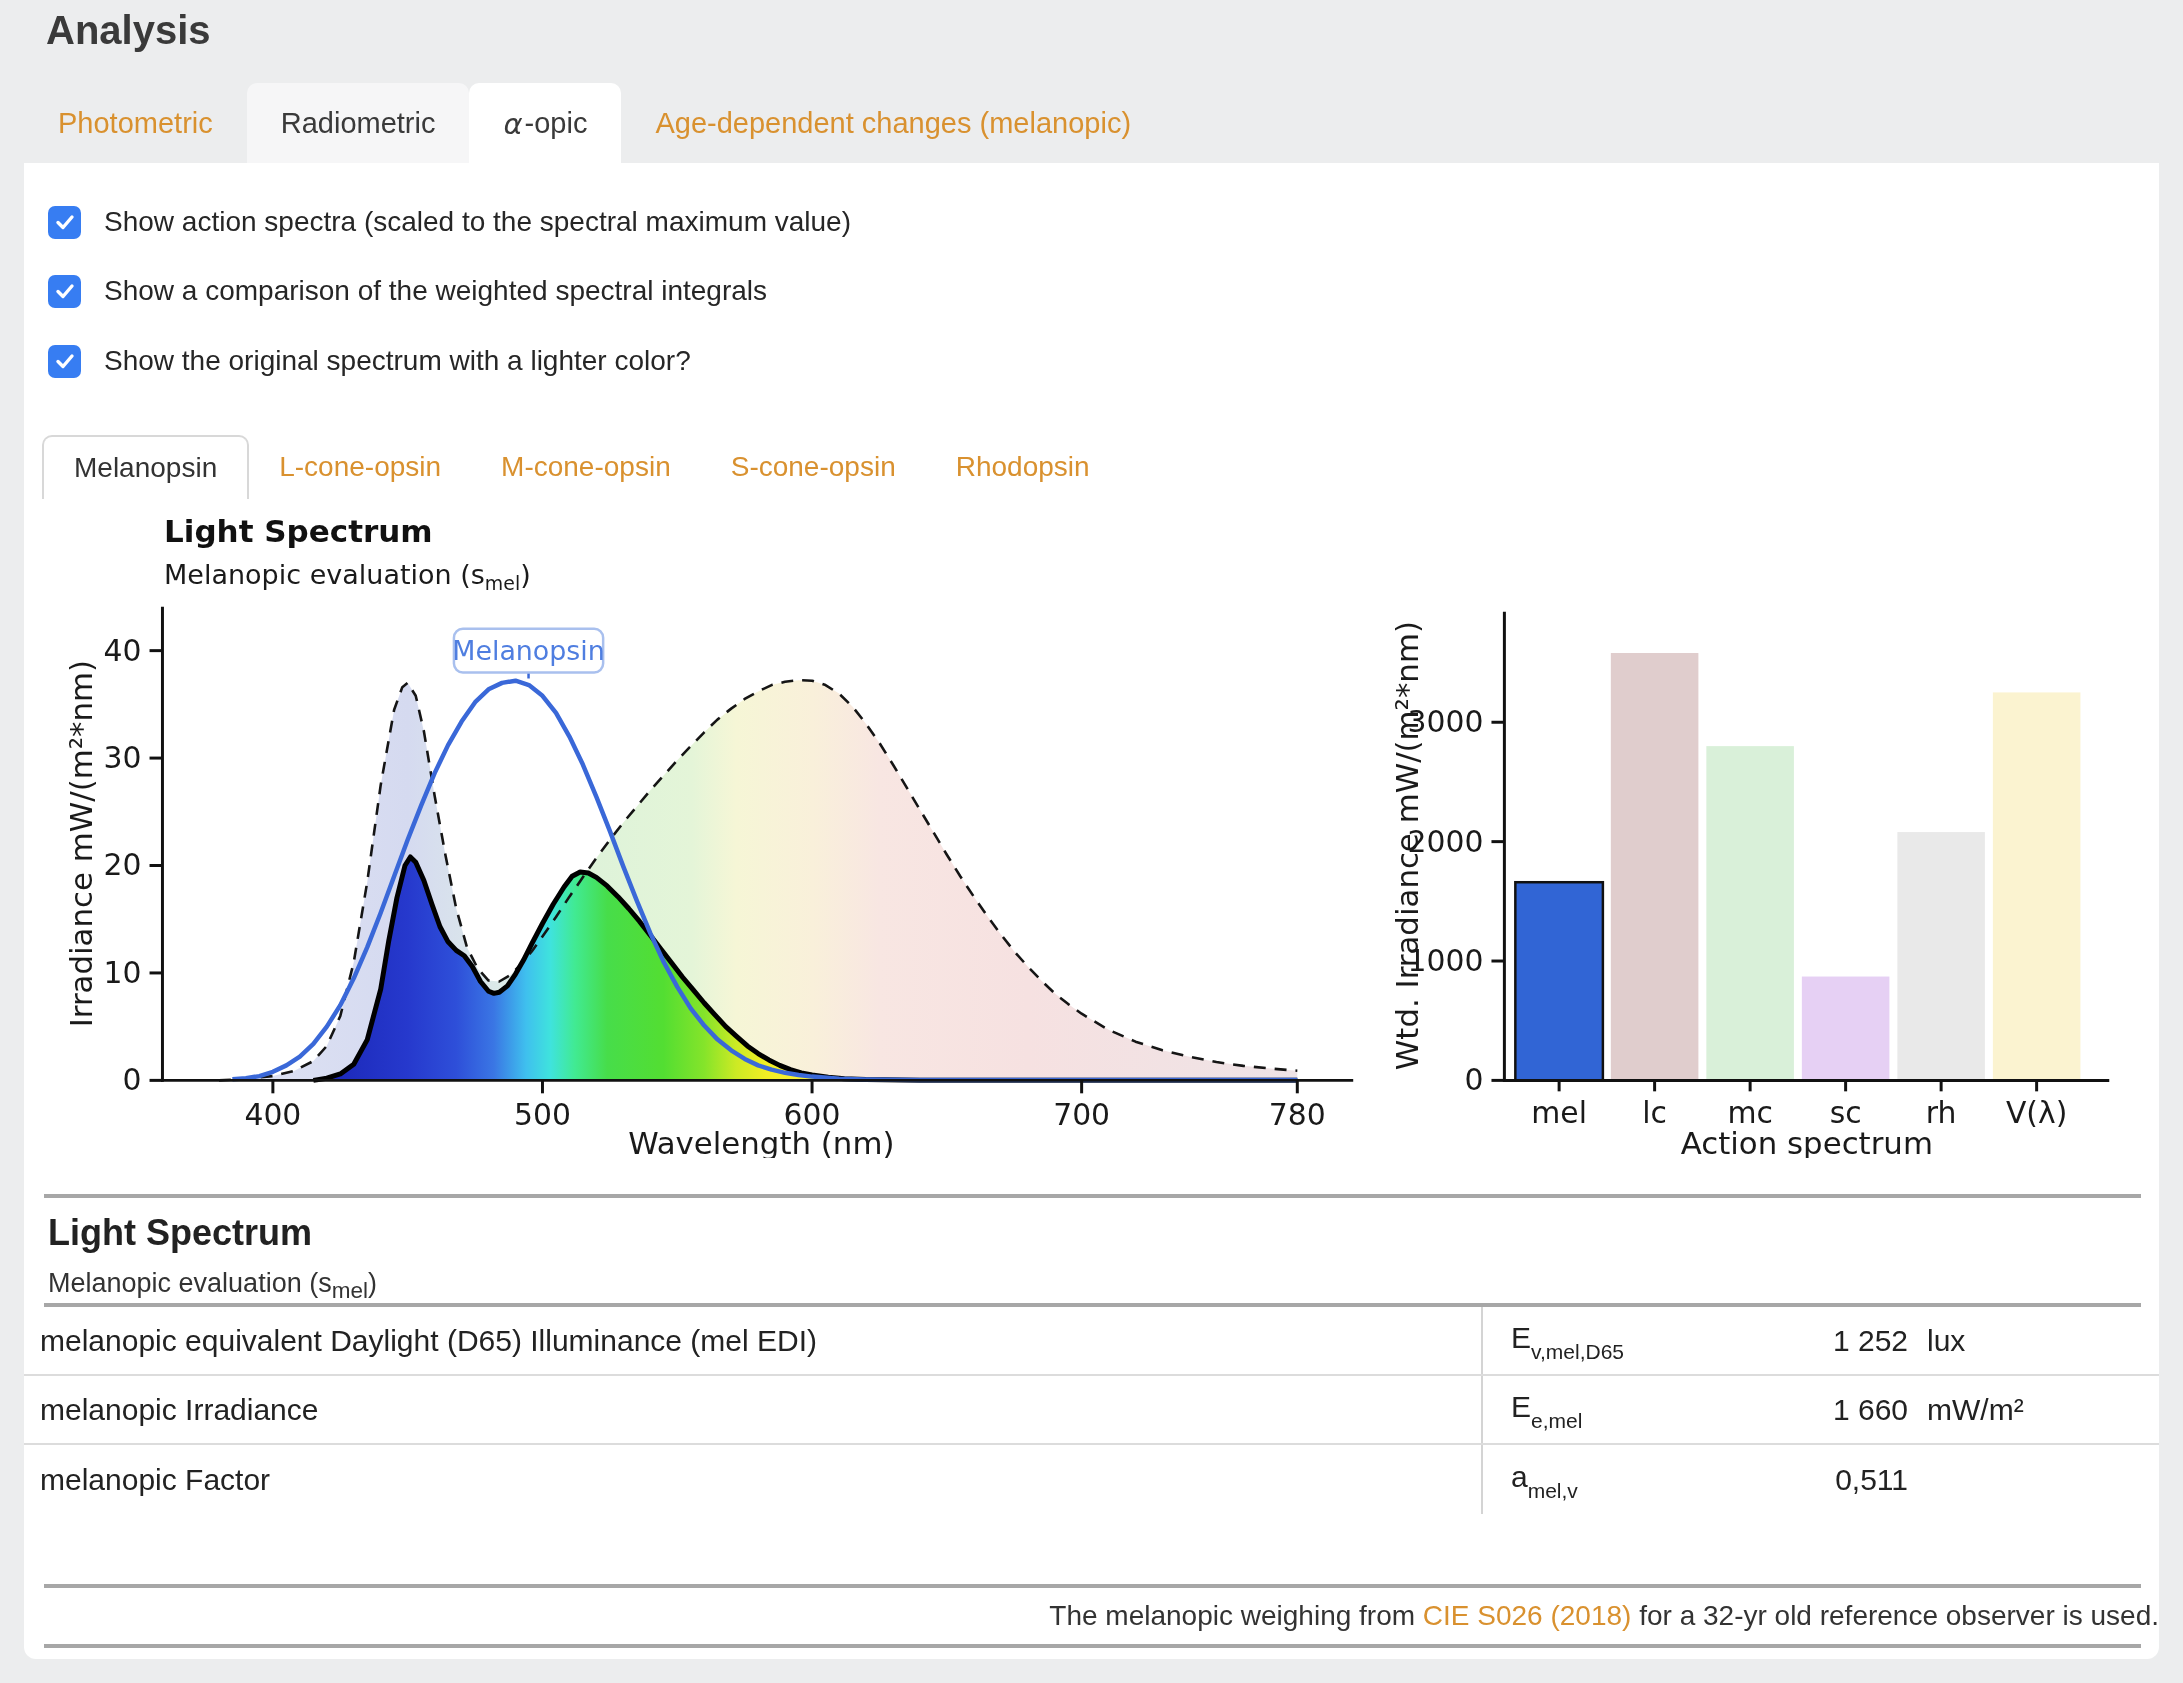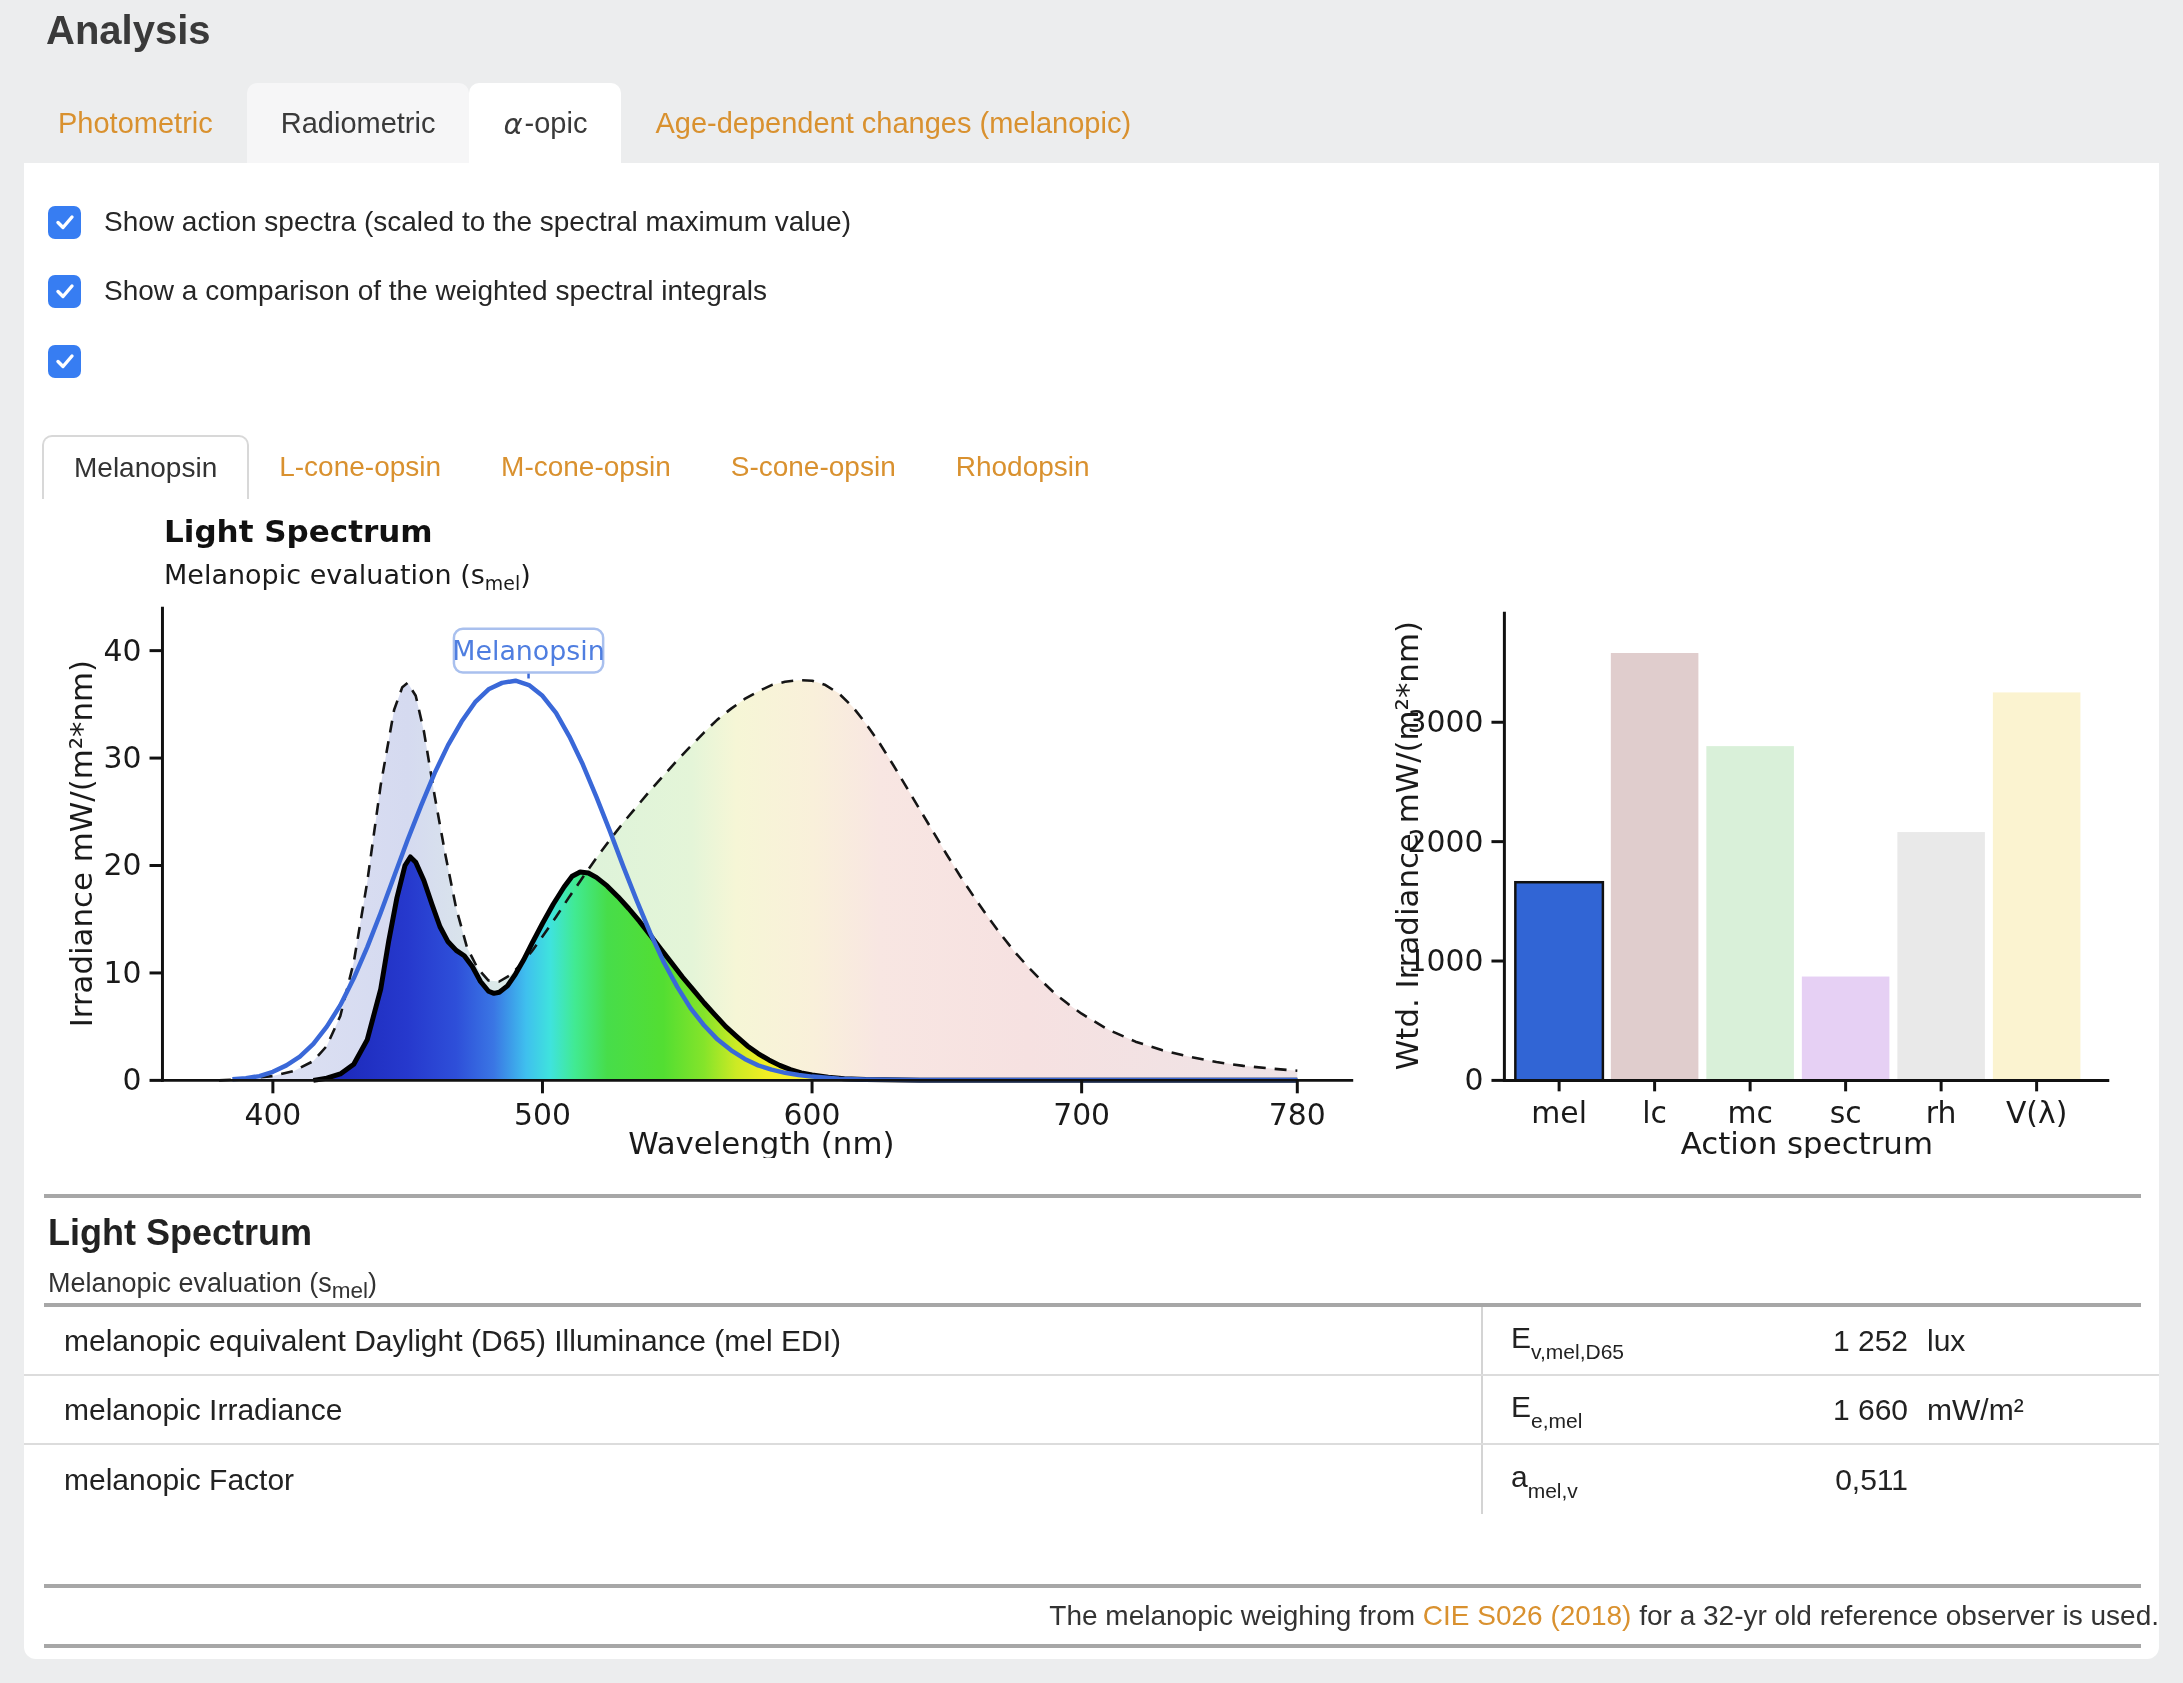--- a/index.html
+++ b/index.html
@@ -42,21 +42,21 @@
 
   
   .results{position:absolute;left:0;top:1031px;width:2135px;}
   .hr-thick{position:absolute;left:20px;width:2097px;height:4px;background:#a7a7a7;}
   .res-title{position:absolute;left:24px;top:18px;font-size:36px;font-weight:bold;color:#222;}
   .res-subtitle{position:absolute;left:24px;top:74px;font-size:27px;color:#333;}
   .rows{position:absolute;left:0;top:113px;width:2135px;}
   .trow{height:69px;display:grid;grid-template-columns:1457px 231px 196px 1fr;align-items:stretch;border-bottom:2px solid #dcdcdc;}
   .trow:last-child{border-bottom:none;}
   .tcell{display:flex;align-items:center;font-size:30px;color:#222;}
-  .tcell.label{padding-left:40px;border-radius:20px;}
+  .tcell.label{padding-left:16px;border-radius:20px;}
   .tcell.sym{border-left:2px solid #d4d4d4;padding-left:28px;}
   .tcell.val{justify-content:flex-end;}
   .tcell.unit{padding-left:19px;}
   .sym sub{position:relative;top:4px;}
   .footnote{position:absolute;left:0;top:396px;width:2135px;height:52px;line-height:52px;padding-left:24px;font-size:28px;color:#333;text-align:right;}
   .footnote .link{color:#d9912f;cursor:pointer;}
 </style>
 </head>
 <body>
 
@@ -96,20 +96,21 @@
           </svg>
         </span>
       <span class="cblabel">Show action spectra (scaled to the spectral maximum value)</span>
     </div>
     <div class="cbrow r3">
       <span class="cbbox">
           <svg viewBox="0 0 24 24">
             <path d="M5 12.5 L10 17.5 L19 7" stroke="#fff" stroke-width="3.4" fill="none" stroke-linecap="round" stroke-linejoin="round"></path>
           </svg>
         </span>
+      <span class="cblabel">Show the original spectrum with a lighter color?</span>
     </div>
 
     <div class="subtabbar">
       <div class="subtab active">
           <span>Melanopsin</span>
         </div>
       <div class="subtab link">
           <span>L-cone-opsin</span>
         </div>
       <div class="subtab link">

